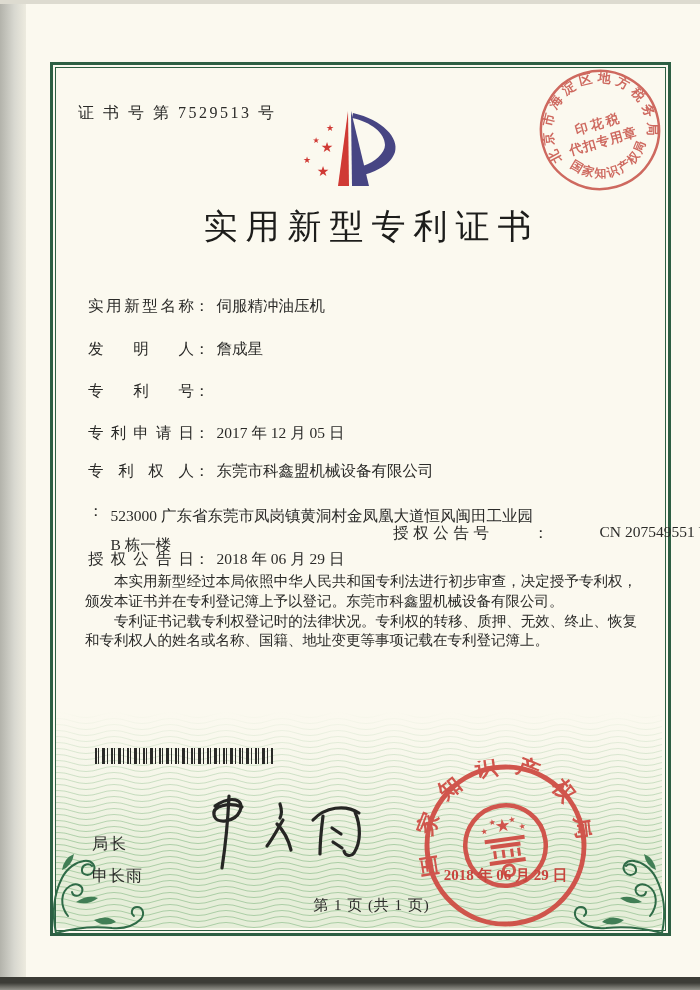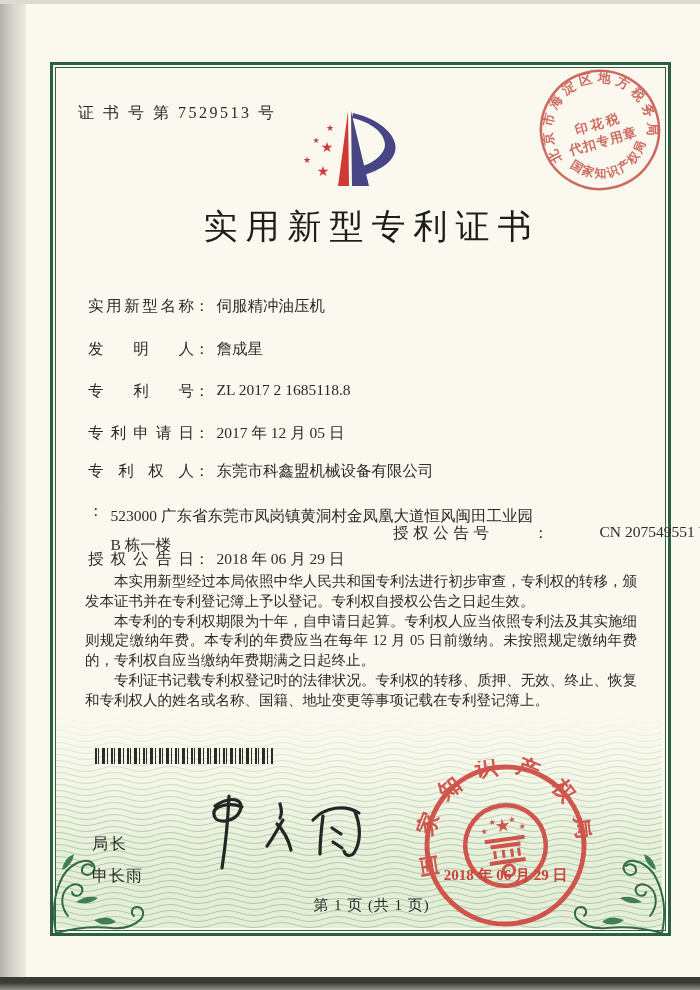--- a/index.html
+++ b/index.html
@@ -161,21 +161,20 @@
     <span class="fvalue">伺服精冲油压机</span>
   </div>
   <div class="frow r2">
     <span class="flabel">发明人</span>
       <span>：</span>
     <span class="fvalue">詹成星</span>
   </div>
   <div class="frow r3">
     <span class="flabel">专利号</span>
       <span>：</span>
-    <span class="fvalue">ZL 2017 2 1685118.8</span>
   </div>
   <div class="frow r4">
     <span class="flabel">专利申请日</span>
       <span>：</span>
     <span class="fvalue">2017 年 12 月 05 日</span>
   </div>
   <div class="frow r5">
     <span class="flabel">专利权人</span>
       <span>：</span>
     <span class="fvalue">东莞市科鑫盟机械设备有限公司</span>
@@ -189,22 +188,21 @@
       <span>：</span>
     <span class="fvalue">2018 年 06 月 29 日</span>
   </div>
   <div class="r7b">
     <span class="flabel">授权公告号</span>
       <span>：</span>
     <span class="fvalue">CN 207549551 U</span>
   </div>
 
   <div class="bodytext">
-    <p>本实用新型经过本局依照中华人民共和国专利法进行初步审查，专利权的转移，颁发本证书并在专利登记簿上予以登记。专利权自授权公告之日起生效。</p>
-    <p>本专利的专利权期限为十年，自申请日起算。专利权人应当依照专利法及其实施细则规定缴纳年费。本专利的年费应当在每年 12 月 05 日前缴纳。未按照规定缴纳年费的，专利权自应当缴纳年费期满之日起终止。</p>
+    <p>本实用新型经过本局依照中华人民共和国专利法进行初步审查，决定授予专利权，颁发本证书并在专利登记簿上予以登记。东莞市科鑫盟机械设备有限公司。</p>
     <p>专利证书记载专利权登记时的法律状况。专利权的转移、质押、无效、终止、恢复和专利权人的姓名或名称、国籍、地址变更等事项记载在专利登记簿上。</p>
   </div>
 
   <div class="barcode"></div>
 
   <div class="signer-title">局长</div>
   <div class="signer-name">申长雨</div>
 
   <svg class="signature" width="190" height="85" viewBox="0 0 190 85">
     <path d="M30,16 C46,5 60,9 55,21 C50,32 31,35 29,25 C27,16 44,12 57,17"></path>

